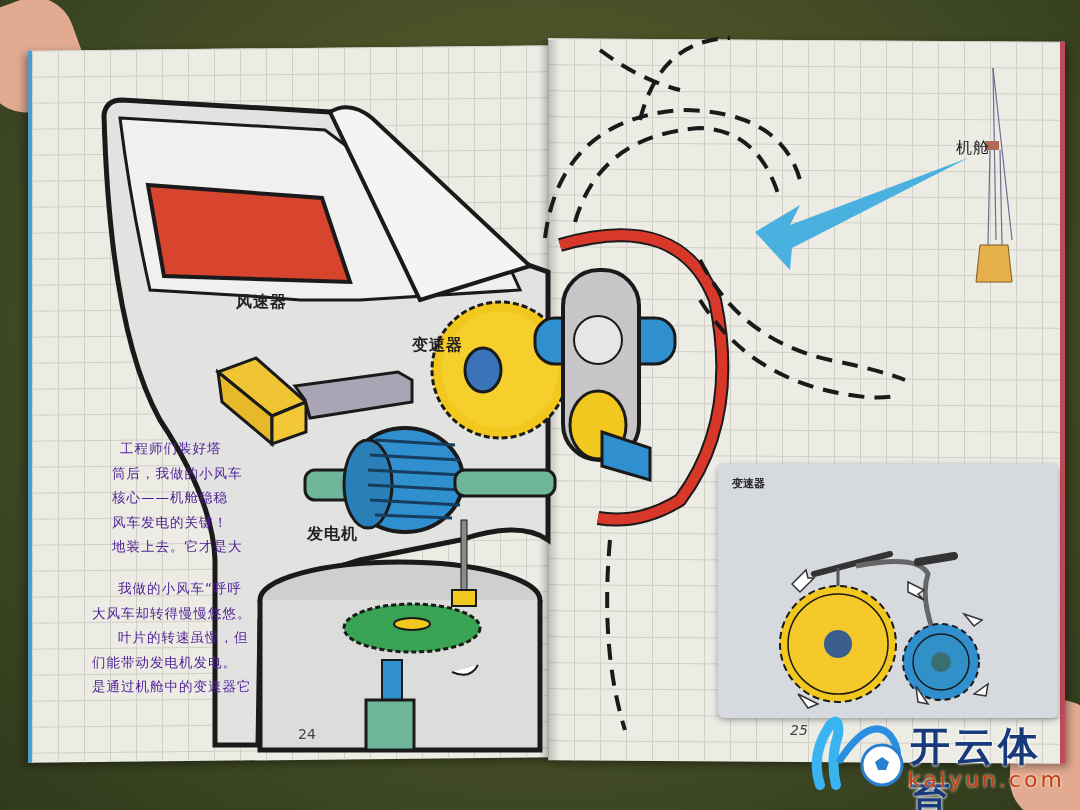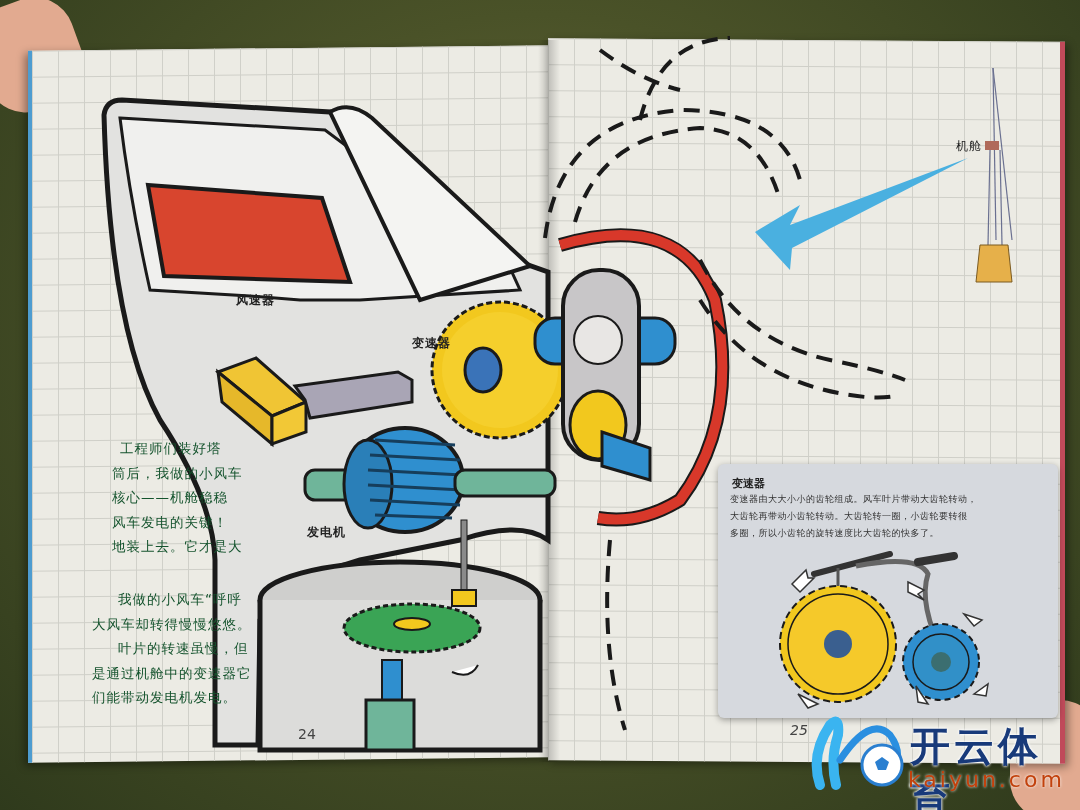--- a/index.html
+++ b/index.html
@@ -6,22 +6,22 @@
   body{width:1080px;height:810px;overflow:hidden;position:relative;
        background:radial-gradient(ellipse at 50% 40%, #6b6a3a 0%, #4a5228 45%, #2f3a1c 100%);
        font-family:"DejaVu Sans", sans-serif;}
   .abs{position:absolute;}
   .page{position:absolute;background-color:#ecebe4;
         background-image:linear-gradient(#cfcfc8 1px, transparent 1px),linear-gradient(90deg,#cfcfc8 1px, transparent 1px);
         background-size:26px 26px;}
   .page-left{left:28px;top:48px;width:520px;height:712px;transform:skewY(-0.6deg);border-left:4px solid #4d9cd0;box-shadow:-3px 3px 8px rgba(0,0,0,.4);}
   .page-right{left:548px;top:40px;width:512px;height:722px;transform:skewY(0.4deg);border-right:5px solid #c04a5a;box-shadow:3px 3px 8px rgba(0,0,0,.4);}
   .gutter{position:absolute;left:538px;top:40px;width:22px;height:722px;background:linear-gradient(90deg,rgba(0,0,0,0),rgba(0,0,0,.18),rgba(0,0,0,0));}
-  .body-text{position:absolute;color:#14532d;font-size:13.5px;line-height:24.5px;letter-spacing:1px;}
-  .label{position:absolute;color:#222;font-size:12px;font-weight:bold;letter-spacing:1px;}
+  .body-text{position:absolute;color:#4c1d95;font-size:13.5px;line-height:24.5px;letter-spacing:1px;}
+  .label{position:absolute;color:#222;font-size:16px;font-weight:bold;letter-spacing:1px;}
   .pnum{position:absolute;color:#444;font-size:14px;}
   .inset{position:absolute;left:718px;top:464px;width:340px;height:254px;background:#d6d9de;border-radius:6px;box-shadow:0 2px 6px rgba(0,0,0,.35);}
   .inset-title{position:absolute;left:14px;top:12px;font-size:11px;font-weight:bold;color:#222;}
   .inset-text{position:absolute;left:12px;top:27px;width:318px;font-size:9px;line-height:17px;color:#333;letter-spacing:.5px;}
   .hand{position:absolute;background:#e2aa90;border-radius:40px;}
   .wm{position:absolute;left:800px;top:705px;width:270px;height:100px;}
   .wm-title{position:absolute;left:110px;top:14px;font-size:40px;font-weight:bold;color:#183a7a;letter-spacing:4px;
             text-shadow:0 0 3px #fff,0 0 3px #fff;}
   .wm-url{position:absolute;left:108px;top:62px;font-size:22px;color:#c2410c;letter-spacing:3px;text-shadow:0 0 3px #fff;}
 </style>
@@ -122,37 +122,32 @@
 <div class="label" style="left:956px;top:138px;font-weight:normal;">机舱</div>
 
 <div class="body-text" style="left:112px;top:436px;width:175px;">
   <div style="padding-left:8px;">工程师们装好塔</div>
   <div>筒后，我做的小风车</div>
   <div>核心——机舱稳稳</div>
   <div>风车发电的关键！</div>
   <div>地装上去。它才是大</div>
 </div>
 <div class="body-text" style="left:92px;top:576px;width:185px;">
-  <div style="padding-left:26px;margin-top:11px;">我做的小风车“呼呼</div>
+  <div style="padding-left:26px;">我做的小风车“呼呼</div>
   <div>大风车却转得慢慢悠悠。</div>
   <div style="padding-left:26px;">叶片的转速虽慢，但</div>
+  <div>们能带动发电机发电。</div>
   <div>是通过机舱中的变速器它</div>
-  <div>们能带动发电机发电。</div>
 </div>
 
 <div class="pnum" style="left:298px;top:726px;">24</div>
 <div class="pnum" style="left:790px;top:722px;font-style:italic;">25</div>
 
 <div class="inset">
   <div class="inset-title">变速器</div>
-  <div class="inset-text">
-    <div>变速器由大大小小的齿轮组成。风车叶片带动大齿轮转动，</div>
-    <div>大齿轮再带动小齿轮转动。大齿轮转一圈，小齿轮要转很</div>
-    <div>多圈，所以小齿轮的旋转速度比大齿轮的快多了。</div>
-  </div>
   <svg class="abs" style="left:60px;top:80px;" width="220" height="170" viewBox="0 0 220 170">
 
     <path d="M36 30 L112 10" stroke="#333" stroke-width="6" stroke-linecap="round"></path>
     <path d="M60 24 L60 100" stroke="#555" stroke-width="3"></path>
     <path d="M78 22 Q140 10 150 30 Q140 60 166 112" fill="none" stroke="#666" stroke-width="5"></path>
     <path d="M140 18 L176 12" stroke="#333" stroke-width="8" stroke-linecap="round"></path>
 
     <circle cx="60" cy="100" r="58" fill="#f2c81e" stroke="#1a1a1a" stroke-width="2" stroke-dasharray="7 4"></circle>
     <circle cx="60" cy="100" r="50" fill="#f5c92a" stroke="#1a1a1a" stroke-width="1.5"></circle>
     <circle cx="60" cy="100" r="14" fill="#3a5f8f"></circle>

